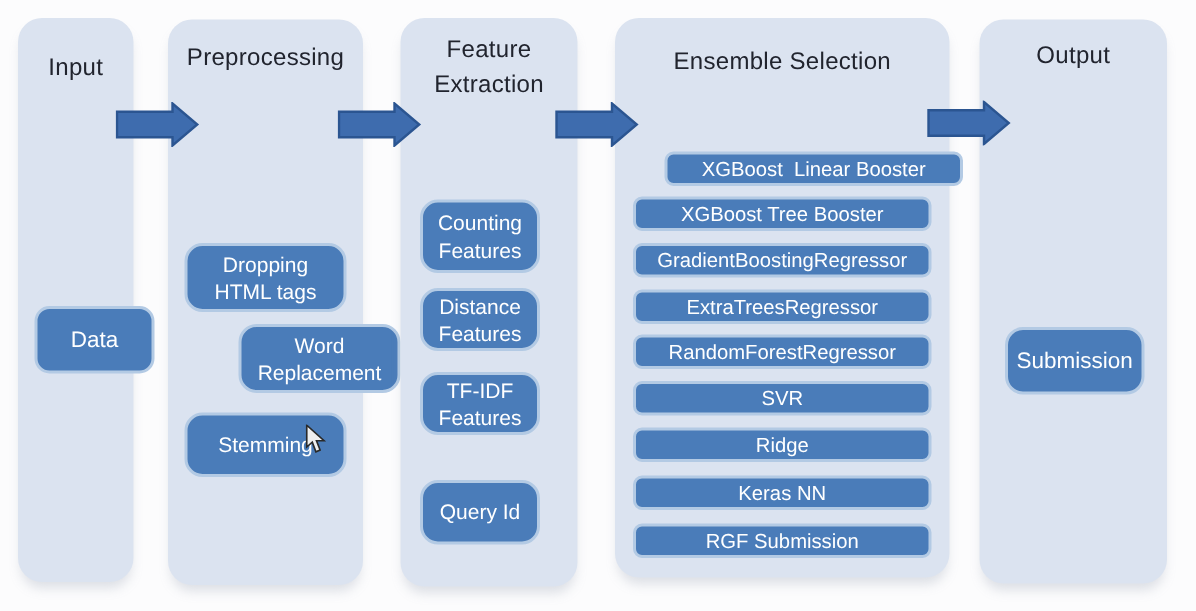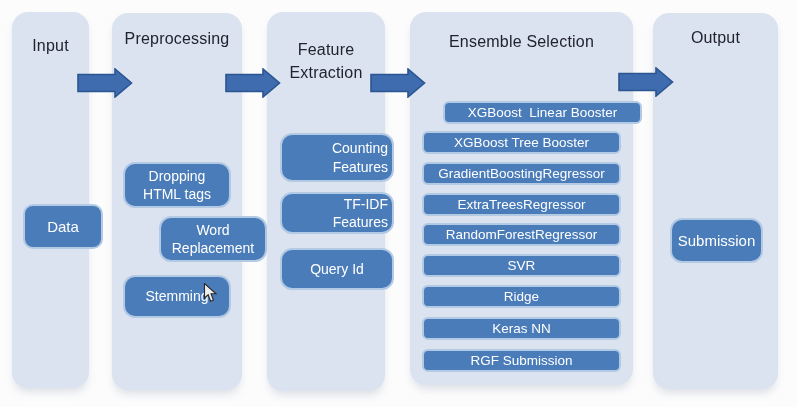--- a/index.html
+++ b/index.html
@@ -28,22 +28,22 @@
   #node-data{left:11px;top:192px;width:80px;height:45px;border-radius:10px;font-size:15px;}
   
   #panel-preprocessing{left:112px;top:13px;width:130px;height:377px;}
   #panel-preprocessing .panel-title{padding-top:14px;}
   .prep-node{left:11px;width:108px;}
   #panel-preprocessing .prep-node:nth-of-type(2){top:149px;height:46px;}
   #panel-preprocessing .prep-node:nth-of-type(3){top:203px;height:46px;margin-left:36px;}
   #panel-preprocessing .prep-node:nth-of-type(4){top:262px;height:43px;}
   
   #panel-feature{left:267px;top:12px;width:118px;height:379px;}
-  #panel-feature .panel-title{padding-top:10px;margin-top:16px;}
-  .feat-node{left:13px;width:114px;text-align:right;}
+  #panel-feature .panel-title{padding-top:10px;}
+  .feat-node{left:13px;width:80px;}
   #panel-feature .feat-node:nth-of-type(2){top:121px;height:49px;}
   #panel-feature .feat-node:nth-of-type(3){top:180px;height:42px;}
   #panel-feature .feat-node:nth-of-type(4){top:236px;height:42px;}
   #panel-feature .feat-node:nth-of-type(5){top:292px;height:43px;margin-top:16px;}
   
   #panel-ensemble{left:410px;top:12px;width:223px;height:373px;}
   #panel-ensemble .panel-title{padding-top:18px;}
   .ens-node{left:12px;width:199px;height:23px;border-radius:6px;font-size:13.5px;}
   #panel-ensemble .ens-node:nth-of-type(2){top:89px;margin-left:21px;}
   #panel-ensemble .ens-node:nth-of-type(3){top:119px;}
@@ -80,20 +80,21 @@
   <div class="panel" id="panel-preprocessing">
     <div class="panel-title">Preprocessing</div>
     <div class="node prep-node">Dropping HTML tags</div>
     <div class="node prep-node">Word Replacement</div>
     <div class="node prep-node">Stemming</div>
   </div>
 
   <div class="panel" id="panel-feature">
     <div class="panel-title">Feature Extraction</div>
     <div class="node feat-node">Counting Features</div>
+    <div class="node feat-node">Distance Features</div>
     <div class="node feat-node">TF-IDF Features</div>
     <div class="node feat-node">Query Id</div>
   </div>
 
   <div class="panel" id="panel-ensemble">
     <div class="panel-title">Ensemble Selection</div>
     <div class="node ens-node">XGBoost  Linear Booster</div>
     <div class="node ens-node">XGBoost Tree Booster</div>
     <div class="node ens-node">GradientBoostingRegressor</div>
     <div class="node ens-node">ExtraTreesRegressor</div>

